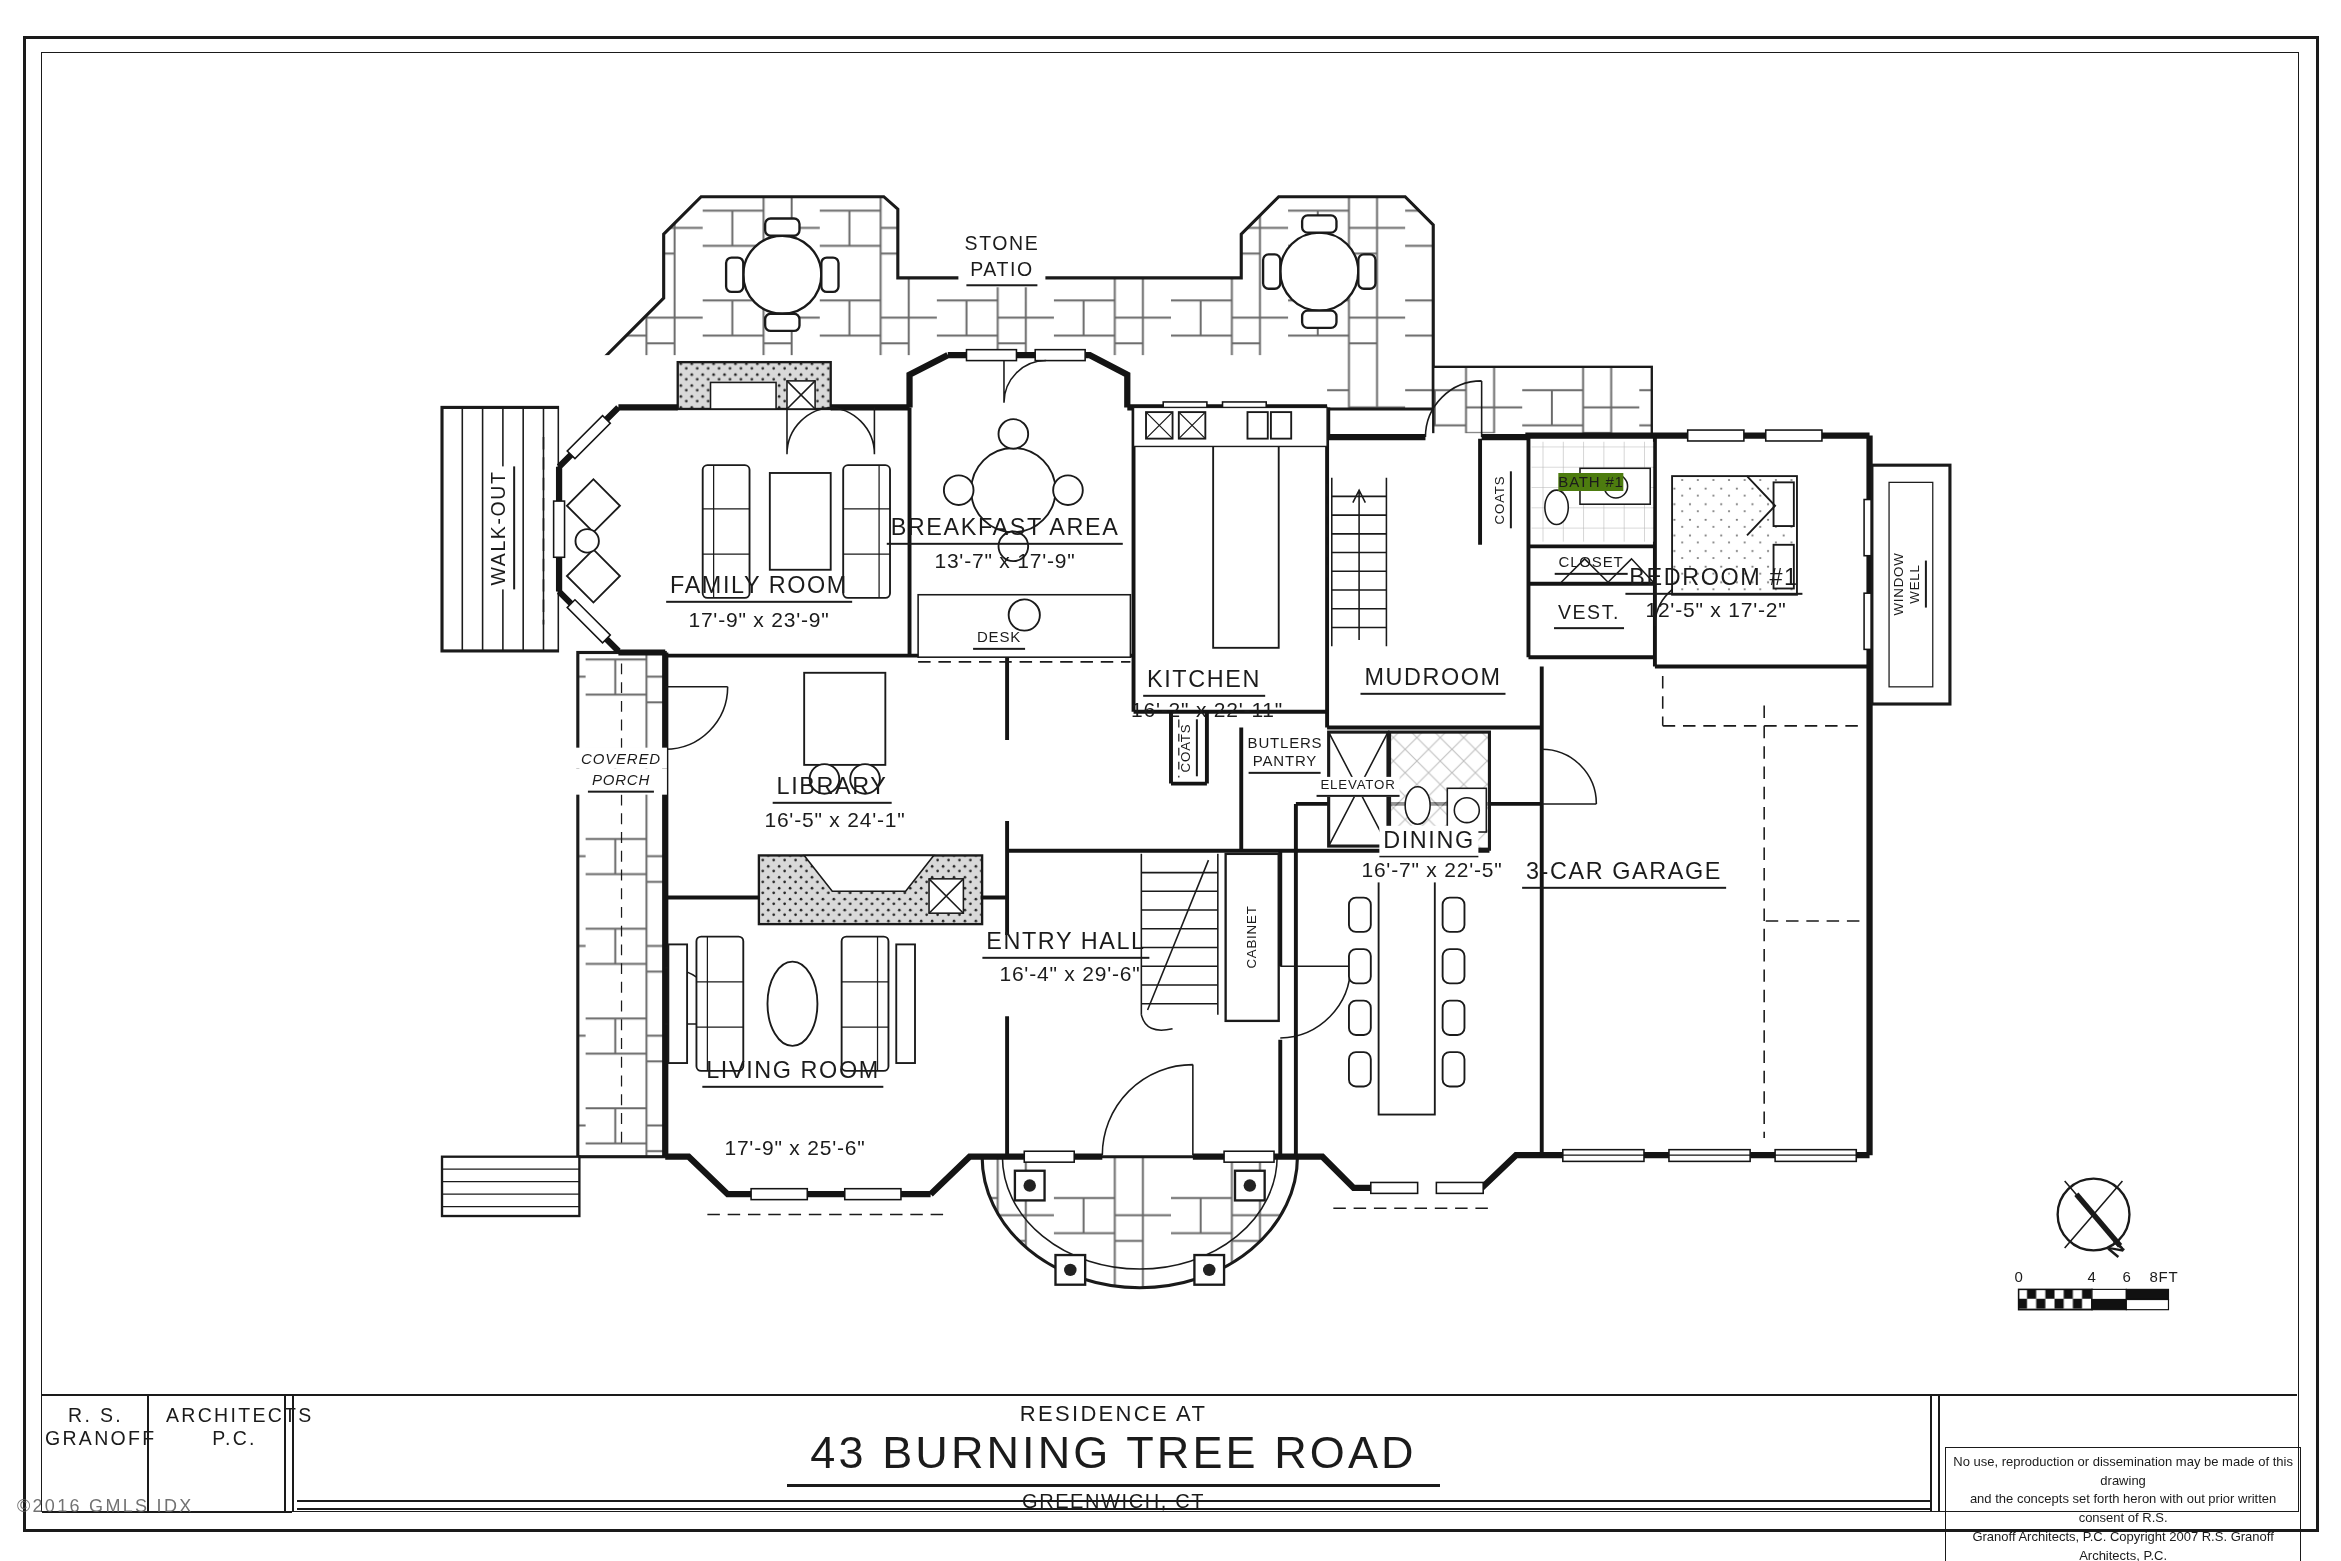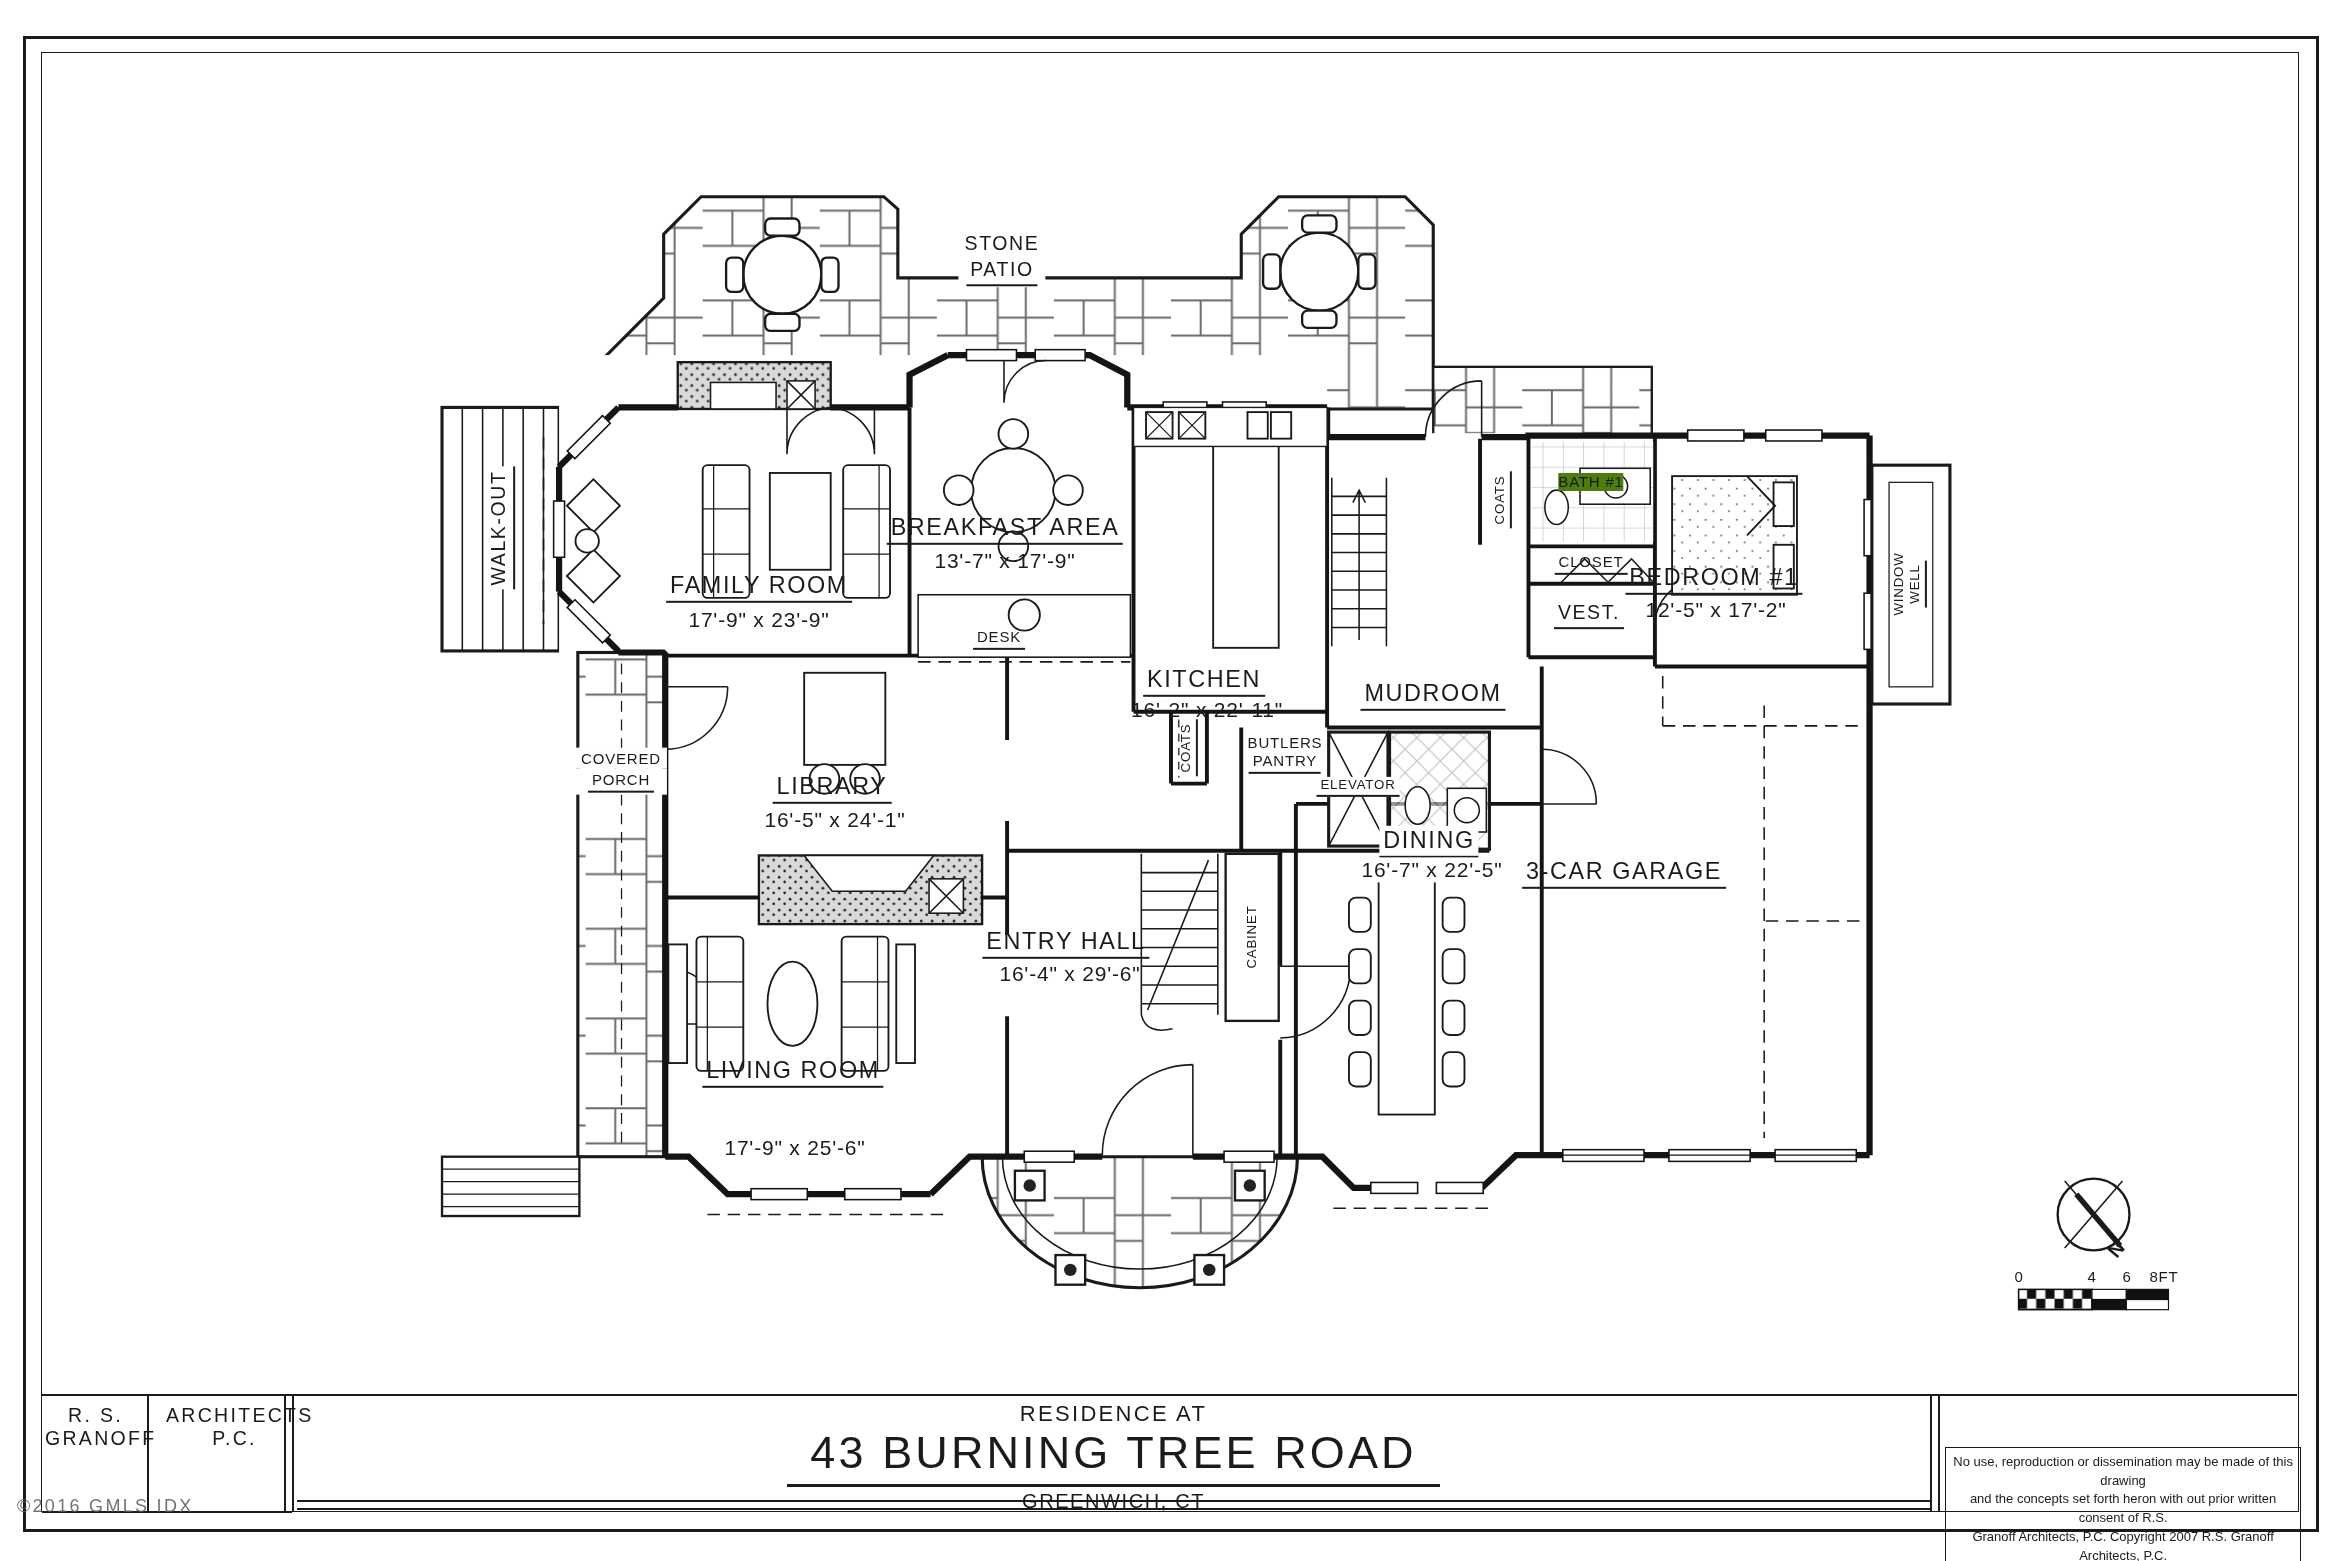--- a/index.html
+++ b/index.html
@@ -331,21 +331,21 @@
 
   <div class="lbl sm" style="left:999px;top:639px;">
     <span class="u">DESK</span>
   </div>
 
   <div class="lbl" style="left:1204px;top:681px;">
     <span class="u">KITCHEN</span>
   </div>
   <div class="lbl dims" style="left:1207px;top:710px;">16'-2" x 22'-11"</div>
 
-  <div class="lbl" style="left:1433px;top:695px;">
+  <div class="lbl" style="left:1433px;top:679px;">
     <span class="u">MUDROOM</span>
   </div>
 
   <div class="lbl" style="left:1714px;top:579px;">
     <span class="u">BEDROOM #1</span>
   </div>
   <div class="lbl dims" style="left:1716px;top:610px;">12'-5" x 17'-2"</div>
 
   <div class="lbl sm" style="left:1591px;top:482px;background:#4d7c0f;">BATH #1</div>
   <div class="lbl sm" style="left:1591px;top:564px;text-align:center;">
@@ -371,21 +371,21 @@
   <div class="lbl xs" style="left:1358px;top:787px;background:#fff;">
     <span class="u">ELEVATOR</span>
   </div>
   <div class="lbl xs rot" style="left:1252px;top:937px;">CABINET</div>
 
   <div class="lbl" style="left:832px;top:788px;">
     <span class="u">LIBRARY</span>
   </div>
   <div class="lbl dims" style="left:835px;top:820px;">16'-5" x 24'-1"</div>
 
-  <div class="lbl sm" style="left:621px;top:771px;">
+  <div class="lbl sm" style="left:621px;top:771px;font-style:italic;">
     <div class="chip">COVERED</div>
     <div class="chip"><span class="u">PORCH</span></div>
   </div>
 
   <div class="lbl" style="left:793px;top:1072px;">
     <span class="u">LIVING ROOM</span>
   </div>
   <div class="lbl dims" style="left:795px;top:1148px;">17'-9" x 25'-6"</div>
 
   <div class="lbl" style="left:1066px;top:943px;">

